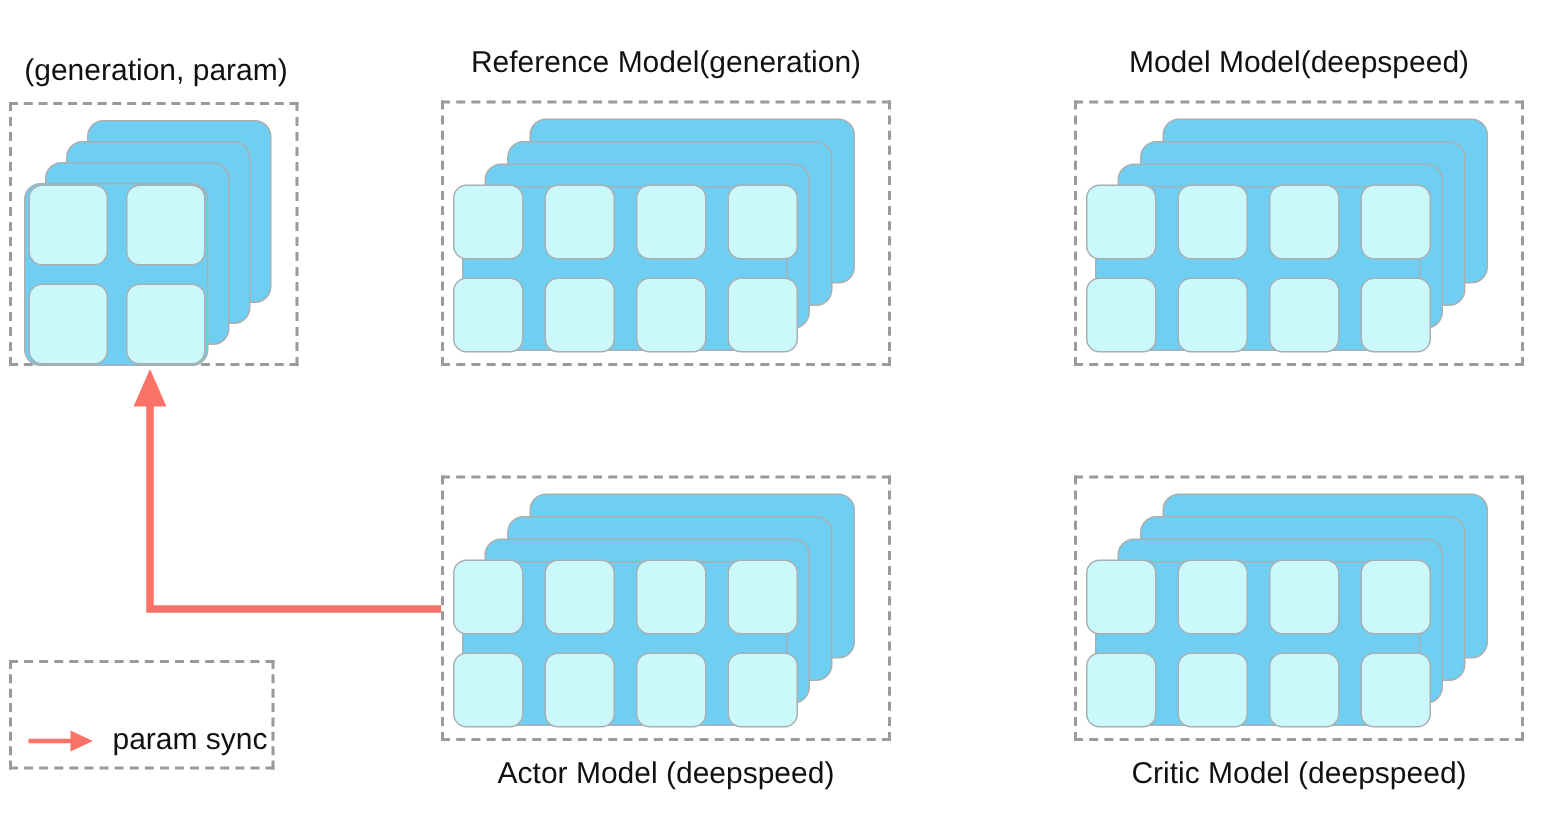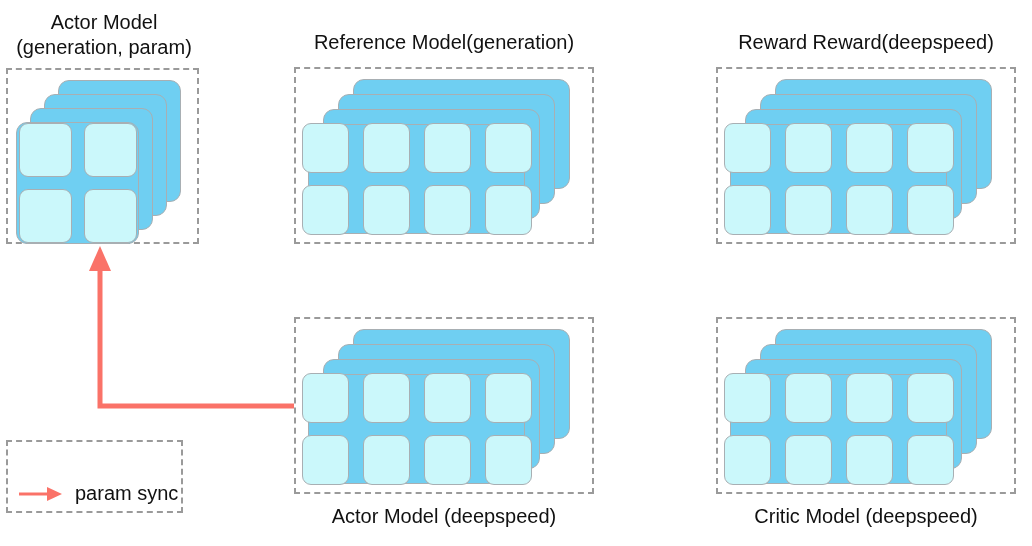--- a/index.html
+++ b/index.html
@@ -106,21 +106,21 @@
     color: #111111;
     white-space: pre;
   }
 </style>
 </head>
 <body>
 
 <div id="canvas">
 
   <div class="group">
-    <div class="group-label" style="left:0px; top:10px; width:208px;"><span>Actor Model</span><br><span>(generation, param)</span></div>
+    <div class="group-label" style="left:0px; top:10px; width:208px;"><br><span>(generation, param)</span></div>
 
     <div class="dashed-box" style="left:6px; top:68px; width:193px; height:176px;"></div>
 
     <div class="stack" style="left:6px; top:68px; width:193px; height:176px;">
       <div class="card" style="left:52px; top:12px;  width:123px; height:122px;"></div>
       <div class="card" style="left:38px; top:26px;  width:123px; height:122px;"></div>
       <div class="card" style="left:24px; top:40px;  width:123px; height:122px;"></div>
       <div class="card card-front grid-2x2" style="left:10px; top:54px; width:123px; height:122px;">
         <div class="cell"></div>
         <div class="cell"></div>
@@ -146,21 +146,21 @@
         <div class="cell"></div>
         <div class="cell"></div>
         <div class="cell"></div>
         <div class="cell"></div>
         <div class="cell"></div>
       </div>
     </div>
   </div>
 
   <div class="group">
-    <div class="group-label" style="left:716px; top:30px; width:300px;">Reward Reward(deepspeed)</div>
+    <div class="group-label" style="left:716px; top:30px; width:300px;">Model Model(deepspeed)</div>
 
     <div class="dashed-box" style="left:716px; top:67px; width:300px; height:177px;"></div>
 
     <div class="stack" style="left:716px; top:67px; width:300px; height:177px;">
       <div class="card" style="left:59px; top:12px; width:217px; height:110px;"></div>
       <div class="card" style="left:44px; top:27px; width:217px; height:110px;"></div>
       <div class="card" style="left:29px; top:42px; width:217px; height:110px;"></div>
       <div class="card card-front grid-4x2" style="left:14px; top:57px; width:217px; height:110px;">
         <div class="cell"></div>
         <div class="cell"></div>

